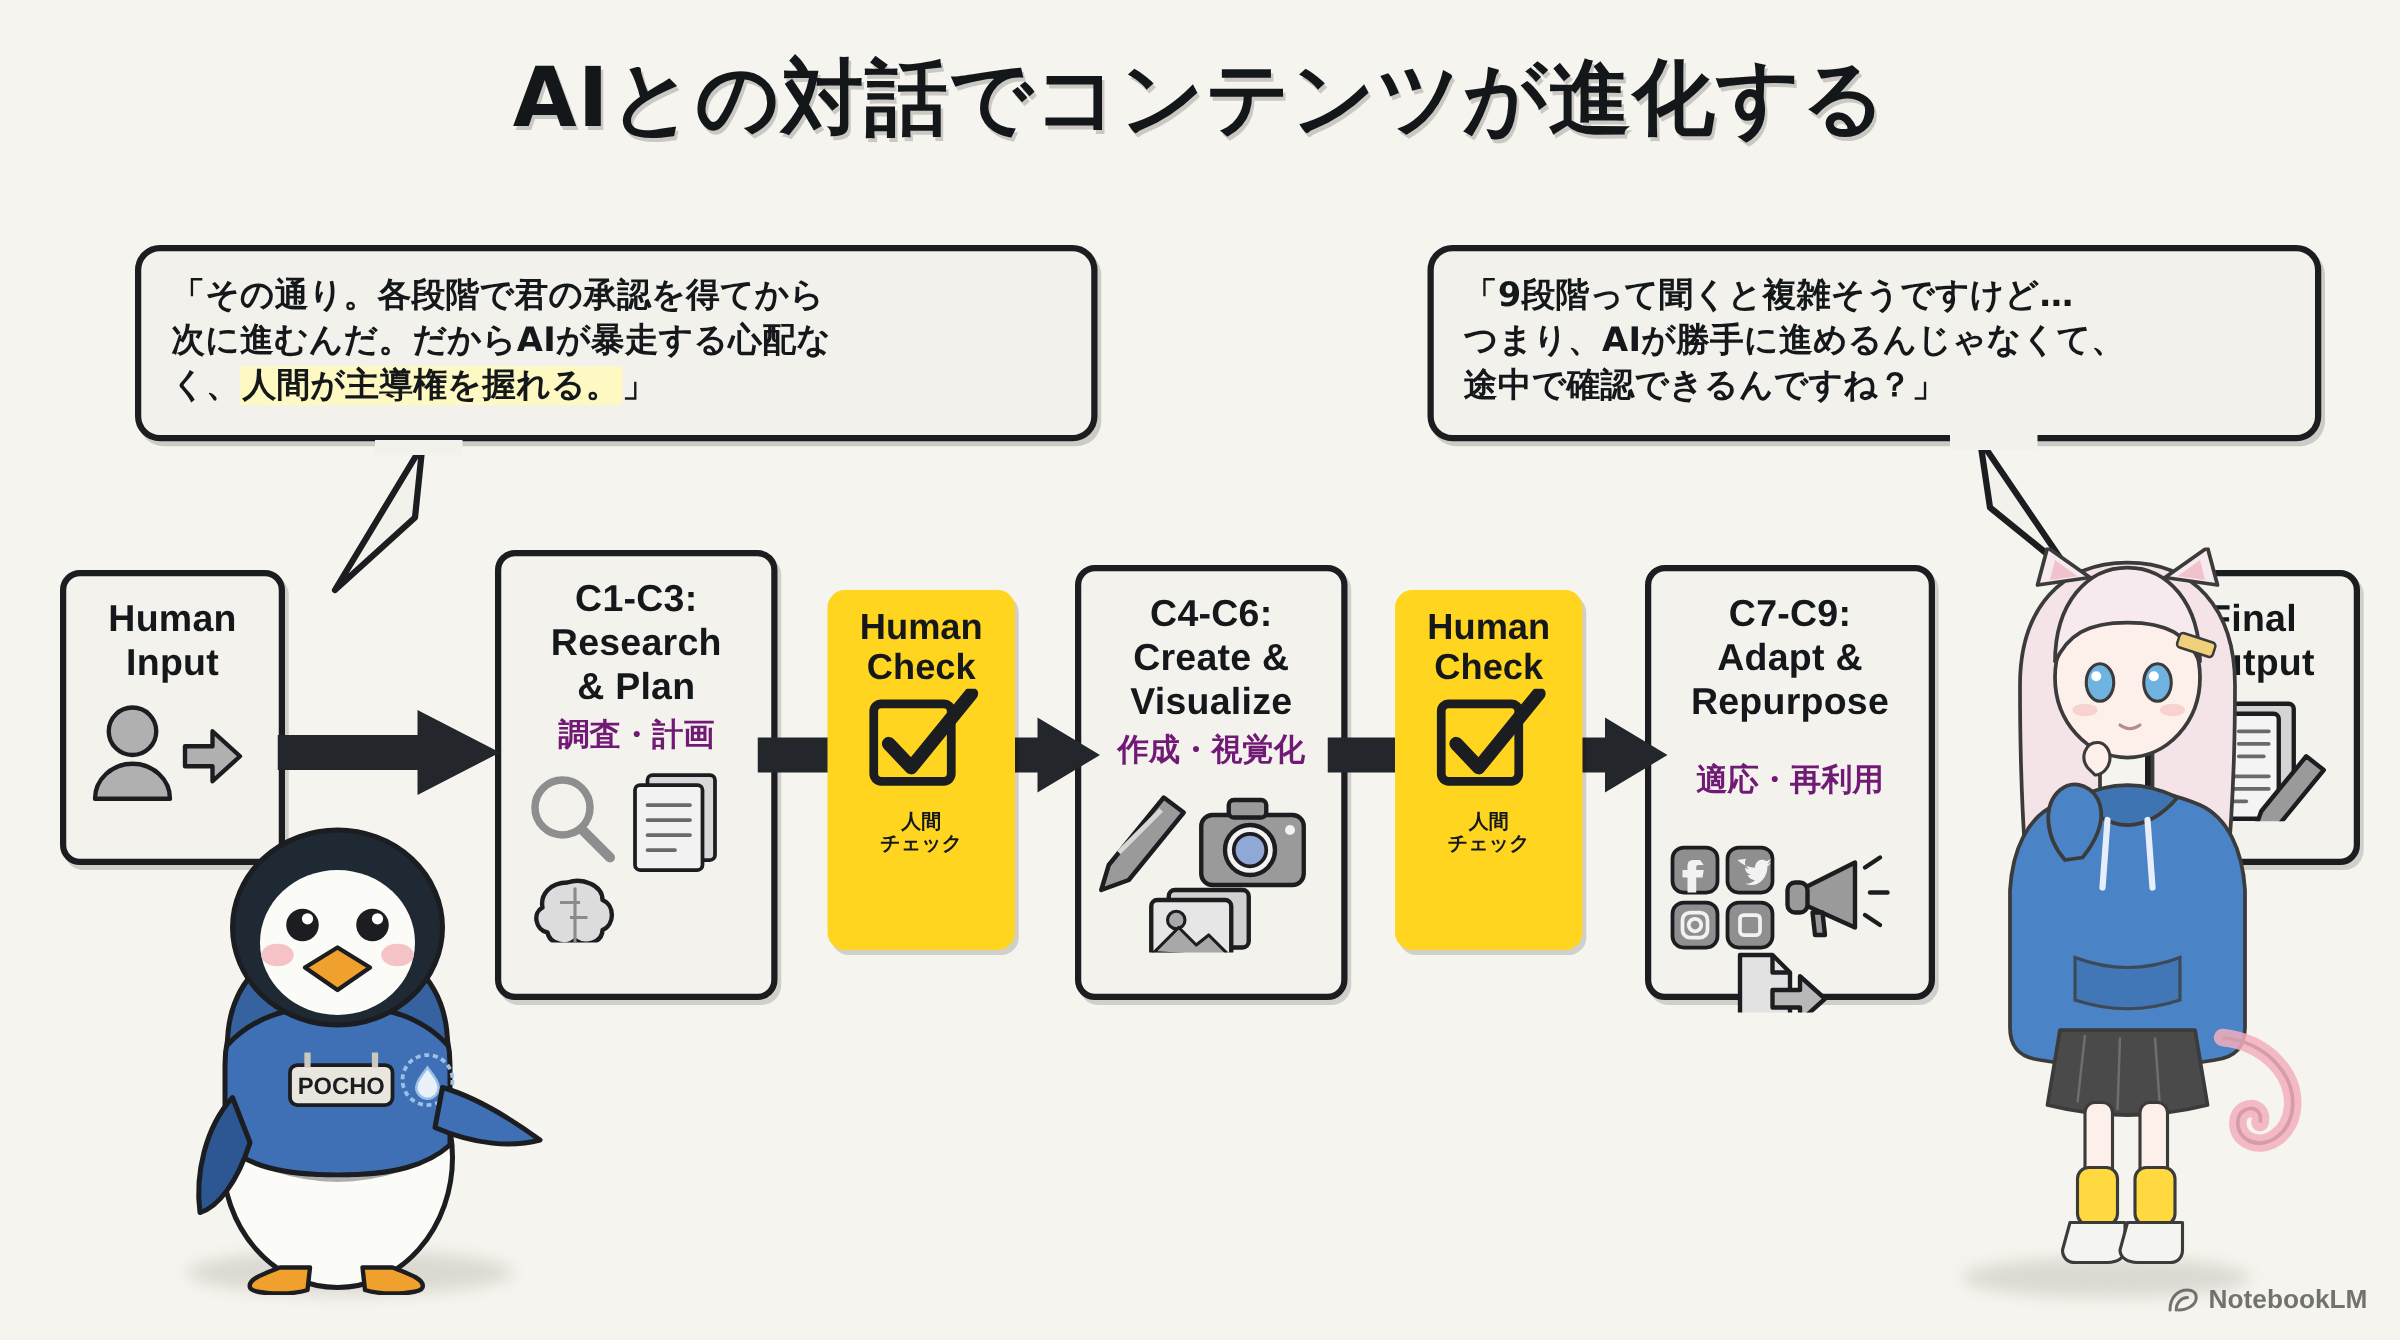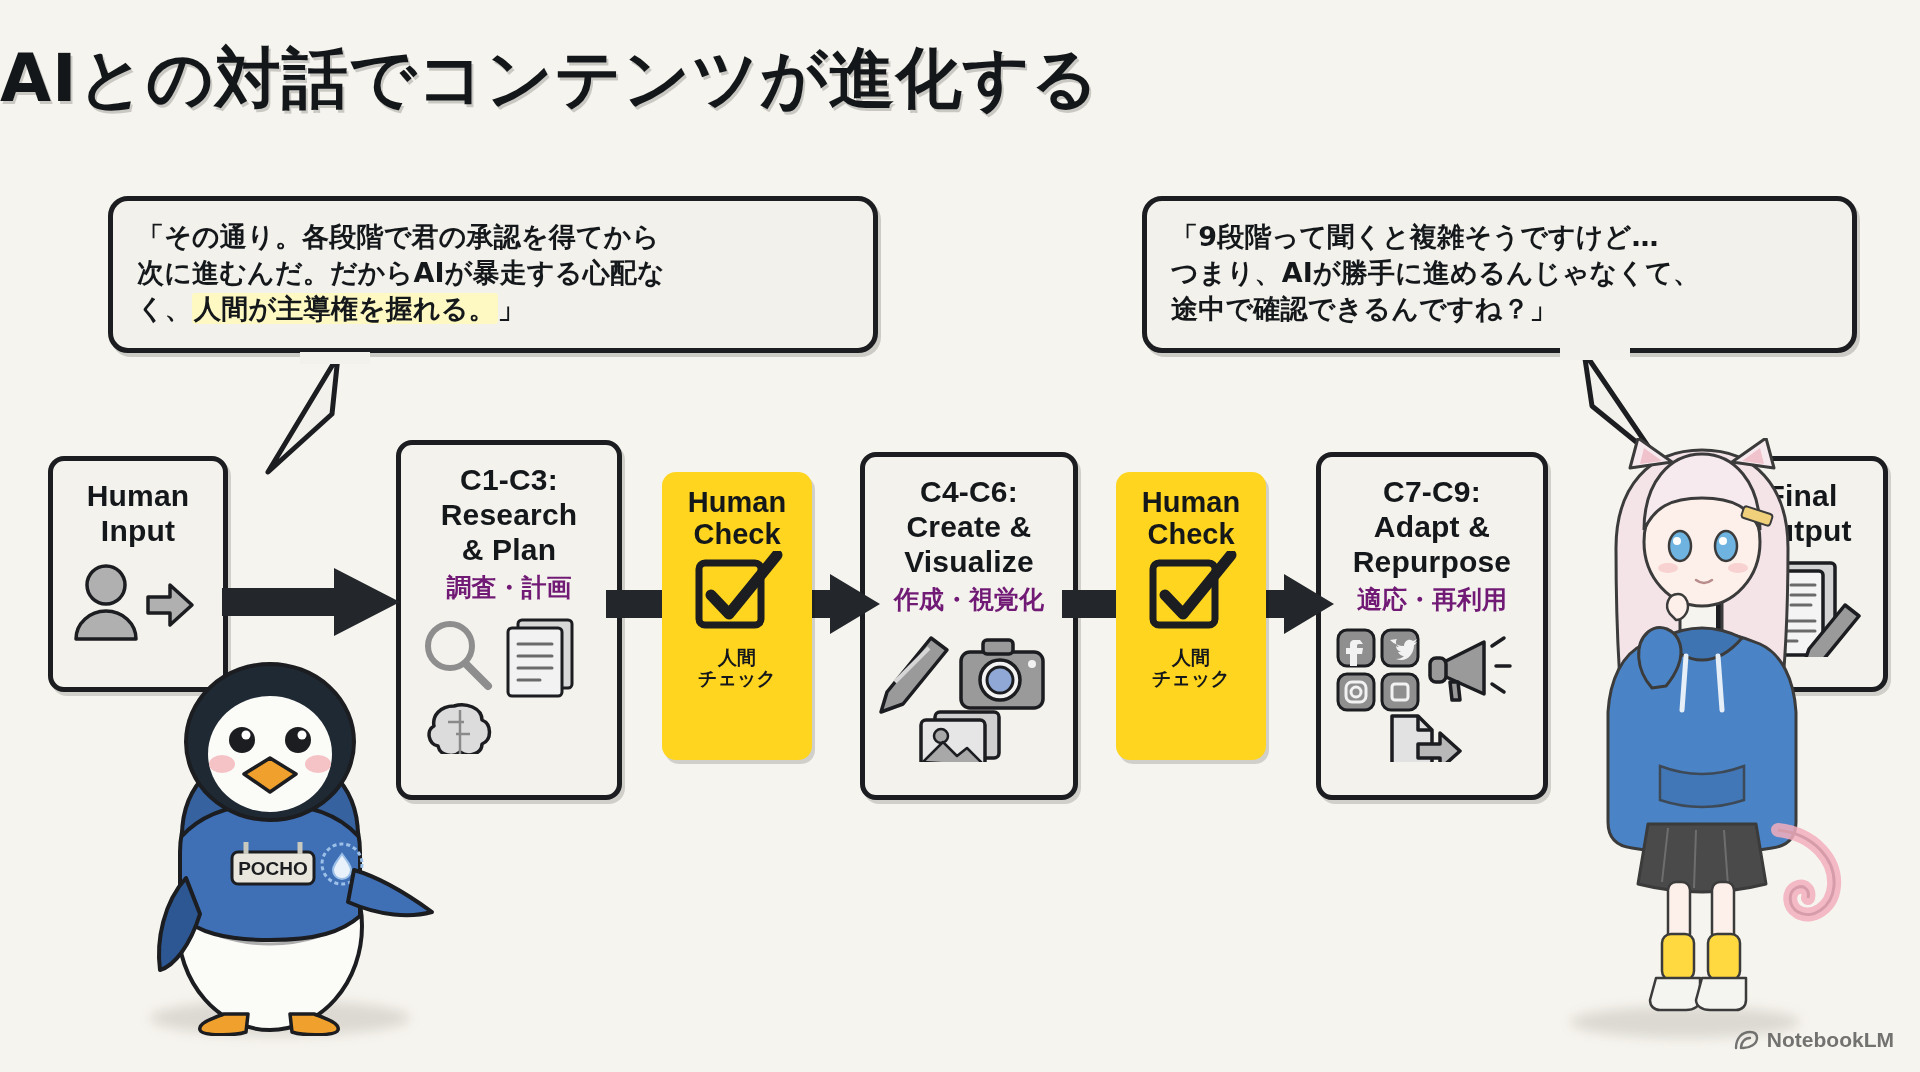--- a/index.html
+++ b/index.html
@@ -7,21 +7,21 @@
     width: 1920px; height: 1072px;
     background: #f6f4ee;
     font-family: "Liberation Sans", "DejaVu Sans", sans-serif;
     overflow: hidden;
   }
   #stage { position: relative; width: 1920px; height: 1072px; background: #f6f4ee; }
 
   
   .title {
     position: absolute; top: 34px; left: 0; width: 1920px;
-    text-align: left;
+    text-align: center;
     font-size: 66px; font-weight: 900; letter-spacing: 1px;
     color: #14171a;
     text-shadow: 2px 3px 0 rgba(0,0,0,.18);
     font-family: "DejaVu Sans", "Liberation Sans", sans-serif;
   }
 
   
   .bubble {
     position: absolute;
     background: #f3f1ec;
@@ -71,21 +71,21 @@
     border-radius: 14px;
     box-shadow: 3px 4px 0 rgba(0,0,0,.15);
     display: flex; flex-direction: column; align-items: center;
     padding-top: 14px; z-index: 4;
   }
   .check-node .en {
     font-size: 29px; font-weight: 800; line-height: 1.12;
     color: #15181b; text-align: center;
   }
   .check-node .jp {
-    font-size: 19px; font-weight: 800; line-height: 1.12;
+    font-size: 16px; font-weight: 800; line-height: 1.12;
     color: #15181b; text-align: center; margin-top: 6px;
     font-family: "DejaVu Sans", "Liberation Sans", sans-serif;
   }
 
   
   .arrow { position: absolute; z-index: 3; }
 
   
   .watermark {
     position: absolute; right: 26px; bottom: 20px;
@@ -273,21 +273,21 @@
       <span>チェック</span>
     </div>
   </div>
 
   <div class="arrow" style="left:1254px; top:572px;">
     <svg width="80" height="64" viewBox="0 0 80 64">
       <path d="M0 18 h30 v-16 l50 30 -50 30 v-16 H0 z" fill="#23272c"></path>
     </svg>
   </div>
 
-  <div class="node" id="n-c7c9" style="left:1316px; top:452px; width:232px; height:348px;">
+  <div class="node" id="n-c7c9" style="left:1316px; top:452px; width:232px; height:348px;gap:24px;">
     <div class="en">
       <span>C7-C9:</span><br>
       <span>Adapt &amp;</span><br>
       <span>Repurpose</span>
     </div>
     <div class="jp">適応・再利用</div>
     <div class="icons">
       <svg width="200" height="136" viewBox="0 0 200 136">
         <g>
           <rect x="6" y="4" width="36" height="36" rx="9" fill="#8f8f8f" stroke="#1b1d20" stroke-width="3"></rect>

